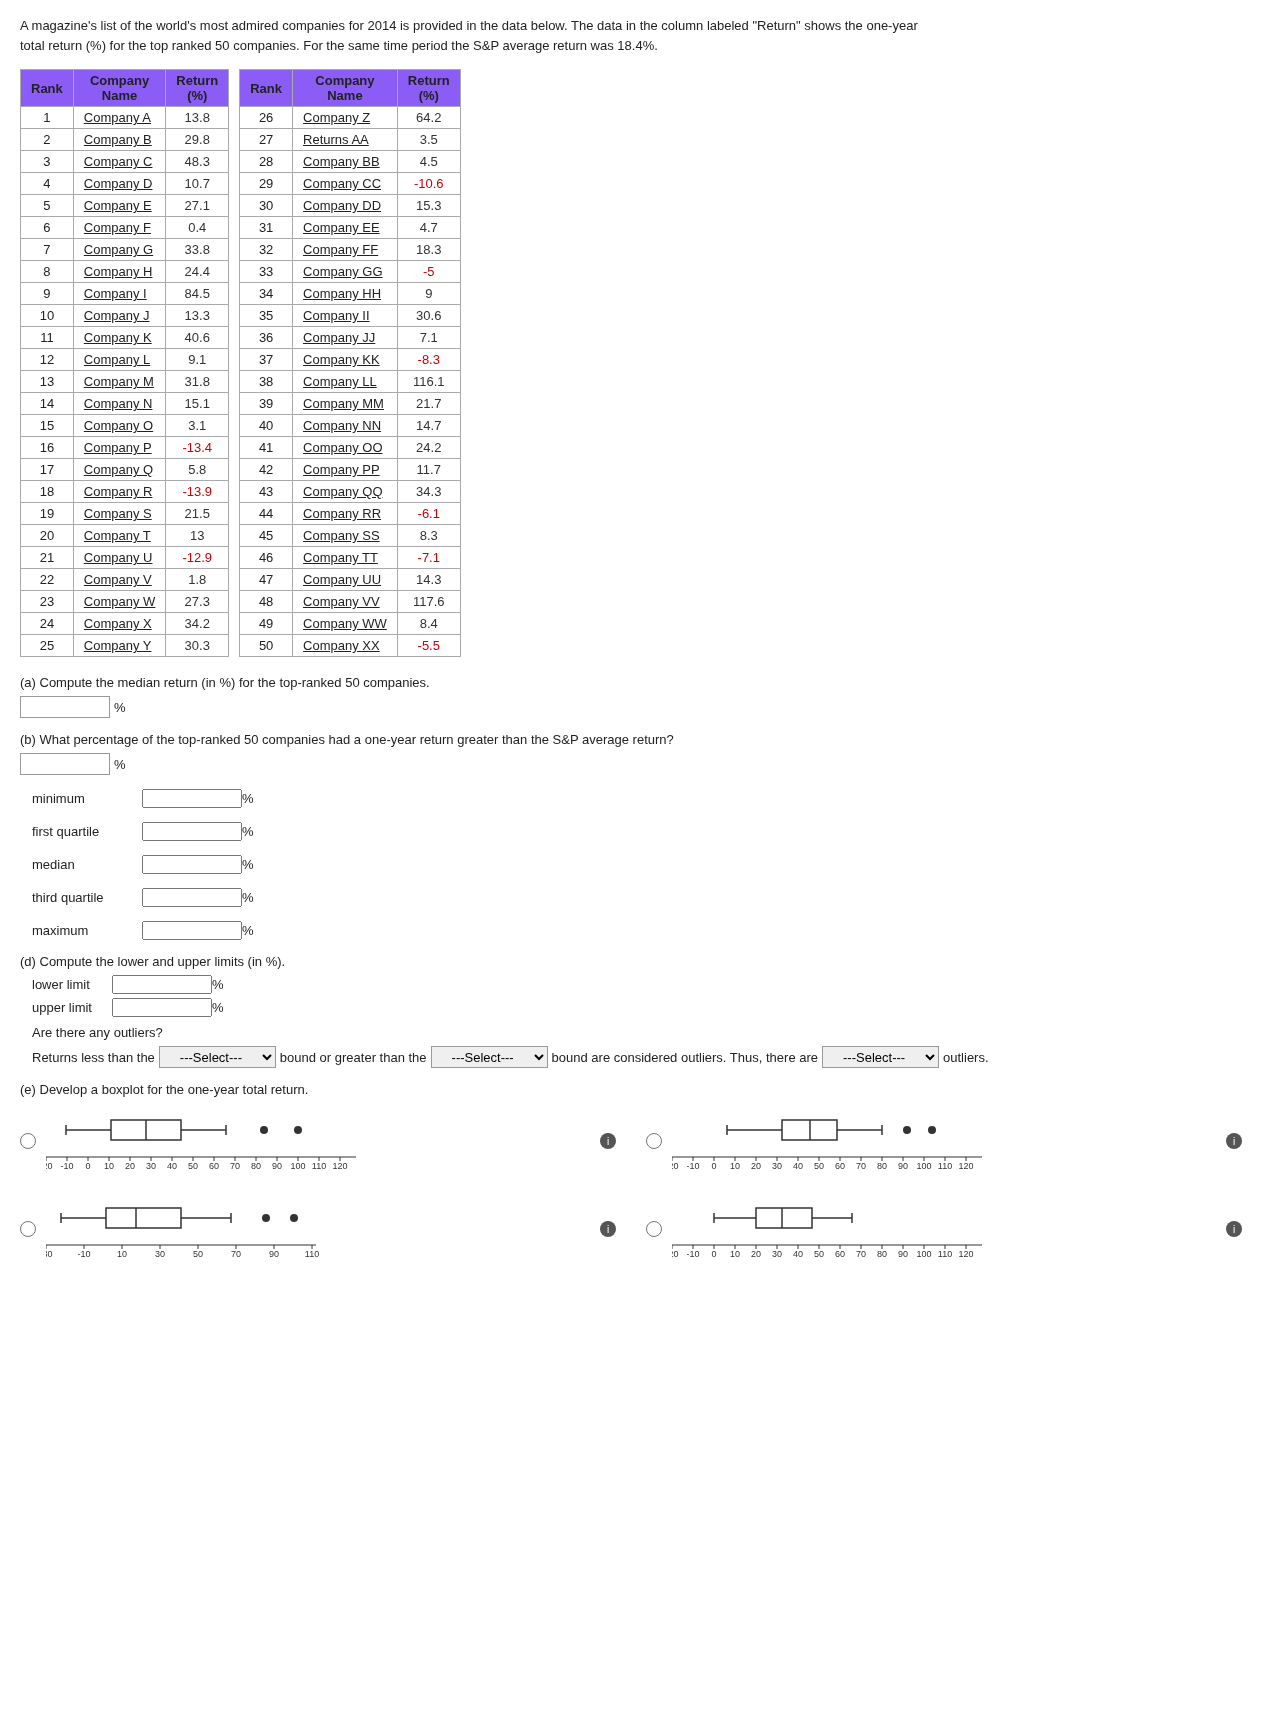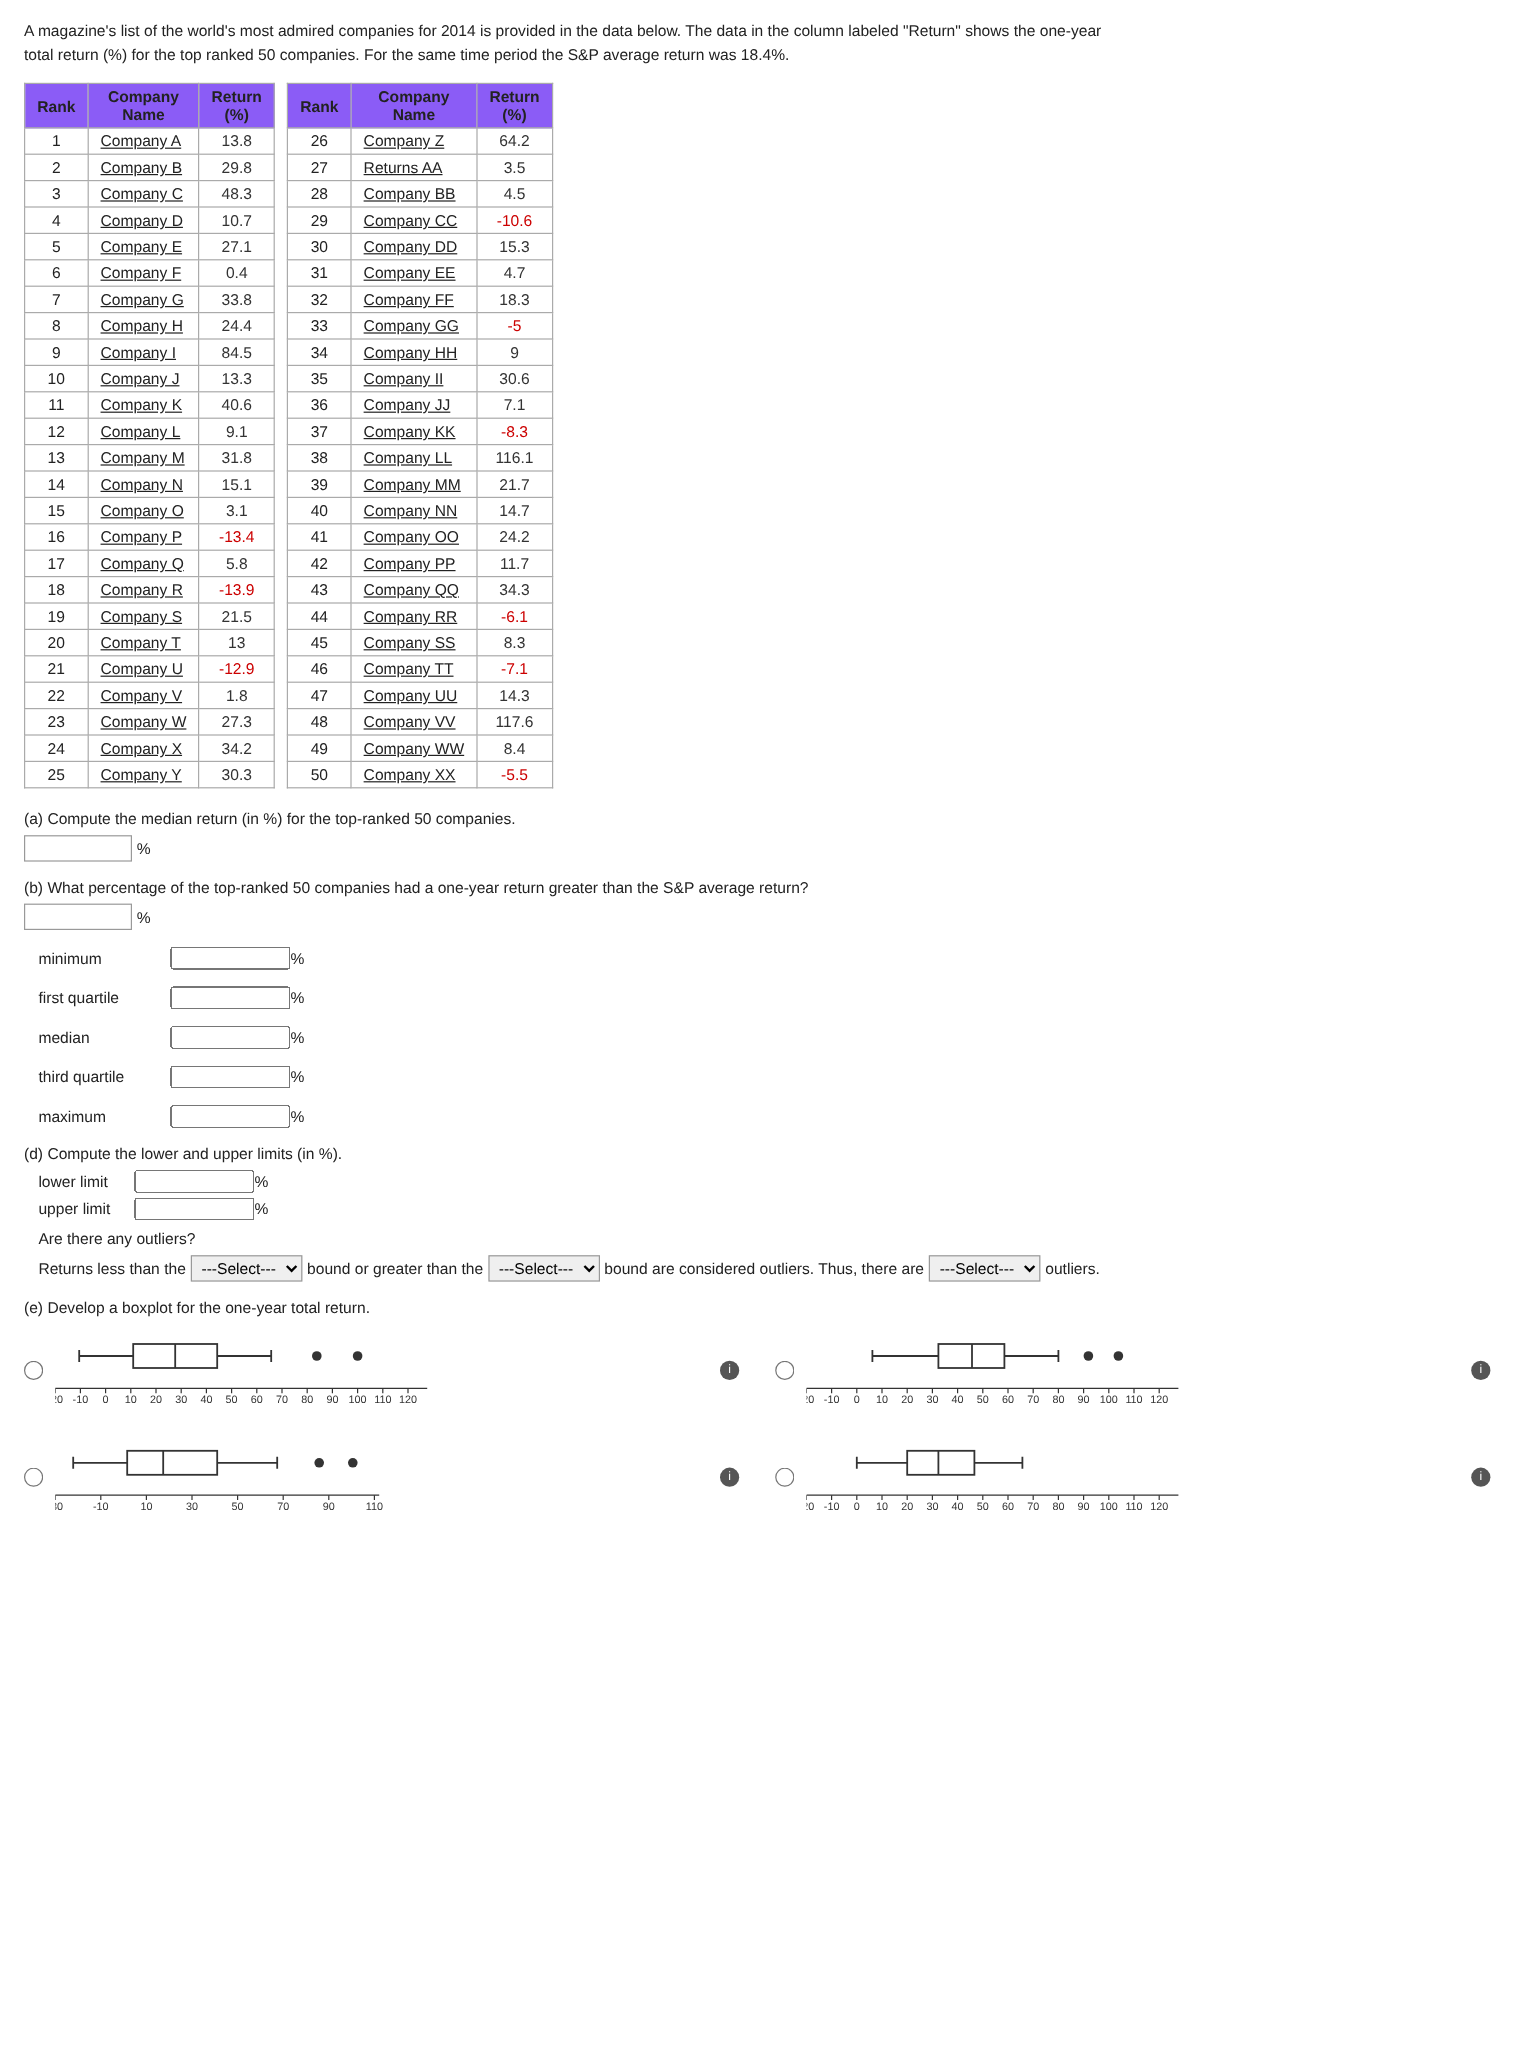--- a/index.html
+++ b/index.html
@@ -80,21 +80,21 @@
       margin-left: 12px;
       margin-bottom: 8px;
     }
     .outliers-row {
       font-size: 13px;
       margin-left: 12px;
       margin-bottom: 6px;
     }
     select {
       font-size: 13px;
-      padding: 1px 4px;
+      padding: 1px 16px;
       border: 1px solid #999;
       height: 22px;
     }
     .boxplot-section {
       margin-top: 10px;
     }
     .boxplot-section .section-label {
       margin-bottom: 10px;
     }
     .boxplots-grid {

